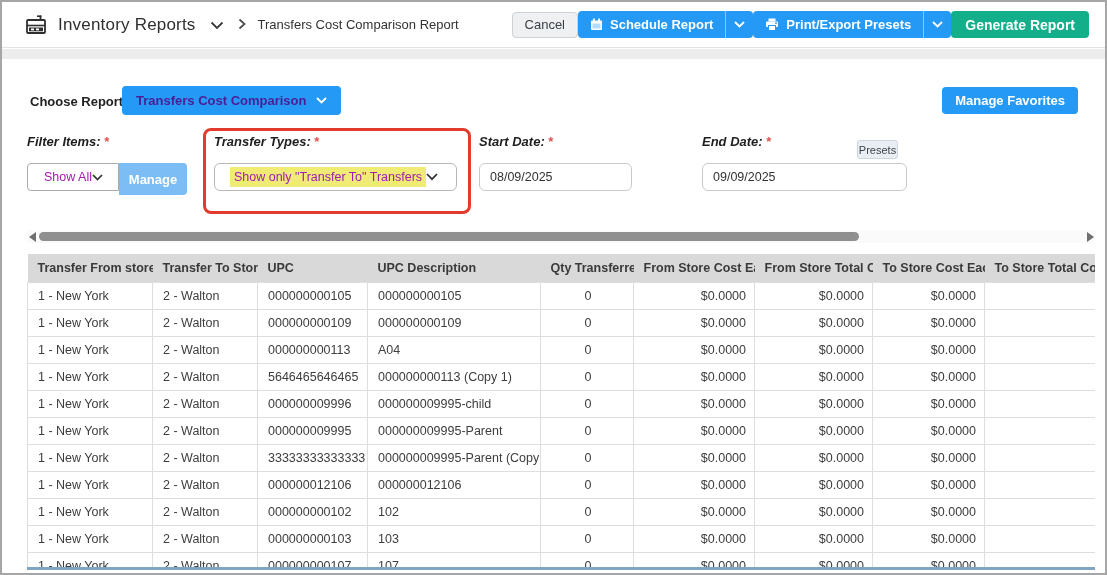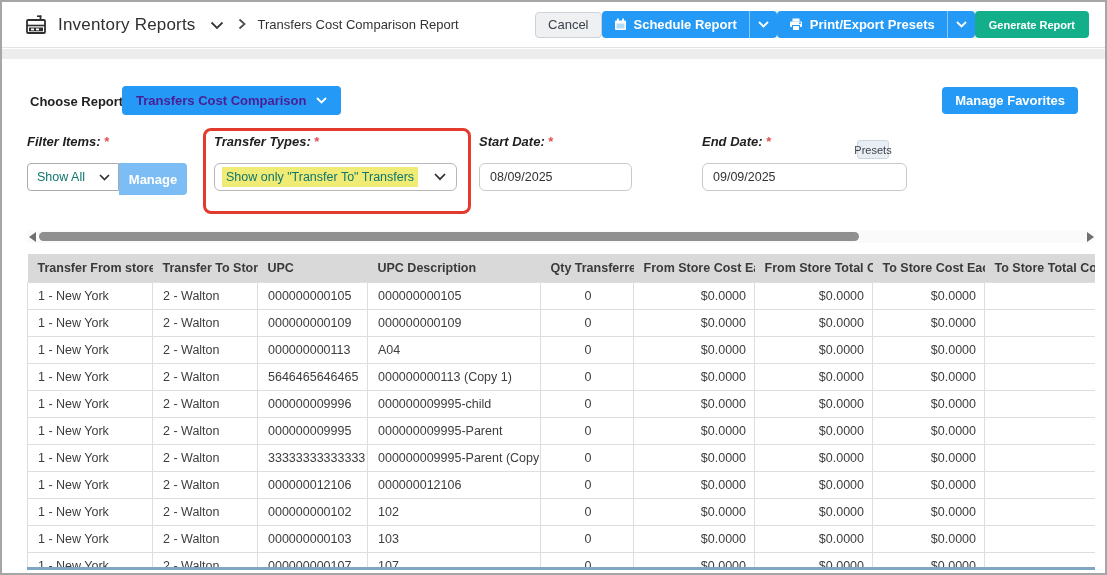--- a/index.html
+++ b/index.html
@@ -22,51 +22,51 @@
   .btn { display:inline-flex; align-items:center; justify-content:center; border:none;
          border-radius:4px; cursor:pointer; font-family:inherit; white-space:nowrap; }
   .btn-cancel { height:26px; padding:0 12px; background:#eef0f2; border:1px solid #ccd2d8;
                 color:#3a4148; font-size:13px; }
   .btn-blue { height:27px; background:#2499f5; color:#fff; font-size:13px; font-weight:600; }
   .btn-split { padding:0; overflow:hidden; }
   .split-main { display:flex; align-items:center; gap:7px; padding:0 12px; height:100%; }
   .split-caret { display:flex; align-items:center; justify-content:center; width:28px; height:100%;
                  border-left:1px solid rgba(255,255,255,.45); }
   .btn-generate { height:27px; padding:0 14px; background:#13af8b; color:#fff;
-                  font-size:11px; font-weight:600; }
+                  font-size:14px; font-weight:600; }
 
   
   .strip { position:absolute; left:0; top:47px; right:0; height:10px; background:#ededed; }
 
   
   .choose-label { position:absolute; left:28px; top:92px; font-size:13px; font-weight:700; color:#222; }
   .btn-report-select { position:absolute; left:120px; top:84px; height:29px; padding:0 14px;
                        background:#2499f5; color:#4c1d95; font-size:13px; font-weight:600;
                        display:flex; align-items:center; gap:9px; border-radius:4px; }
   .btn-favorites { position:absolute; right:27px; top:85px; height:27px; padding:0 13px;
                    background:#2499f5; color:#fff; font-size:13px; font-weight:600; border-radius:4px; }
 
   
   .flabel { position:absolute; font-size:13px; font-weight:700; color:#1f1f1f;font-style:italic; }
   .req { color:#e05252; margin-left:3px; font-weight:700; }
   .selectbox { position:absolute; height:28px; background:#fff; border:1px solid #ababab;
-               display:flex; align-items:center; justify-content:space-between;
-               font-size:12.5px; color:#0f766e; cursor:pointer; }
+               display:flex; align-items:center; justify-content:center;
+               font-size:12.5px; color:#a21caf; cursor:pointer; }
   .sel-showall { left:25px; top:161px; width:92px; border-radius:4px 0 0 4px; padding:0 8px 0 9px; }
   .btn-manage { position:absolute; left:117px; top:161px; width:68px; height:32px;
                 background:#7dbdf5; color:#fff; font-size:13px; font-weight:600;
                 border-radius:0 4px 4px 0; }
   .sel-transfer { left:212px; top:161px; width:243px; border-radius:6px; border-color:#b7b7b7;
                   padding:0 10px 0 7px; }
   .hl { background:#efeb75; padding:3px 4px; }
   .dateinput { position:absolute; height:28px; border:1px solid #c9c9c9; border-radius:6px;
                padding:0 10px; font-size:12.5px; color:#333; font-family:inherit; background:#fff; }
   .in-start { left:477px; top:161px; width:153px; }
   .in-end { left:700px; top:161px; width:205px; }
-  .btn-presets { position:absolute; left:855px; top:138px; width:32px; height:19px;
+  .btn-presets { position:absolute; left:855px; top:138px; width:41px; height:19px;
                  background:#e9eef4; border:1px solid #ccd6e0; border-radius:3px;
                  color:#3c434a; font-size:11px; }
   .red-box { position:absolute; left:201px; top:126px; width:268px; height:86px;
              border:3px solid #e23b2e; border-radius:8px; pointer-events:none; z-index:20; }
 
   
   .hscroll { position:absolute; left:25px; top:228px; width:1068px; height:13px;
              background:#fafafa; display:flex; align-items:center; }
   .scroll-arrow { width:10px; height:13px; display:flex; align-items:center; justify-content:center;
                   cursor:pointer; flex:0 0 auto; }

